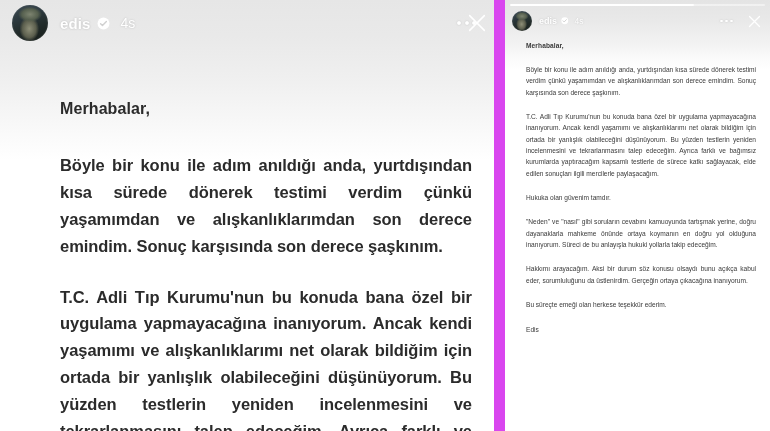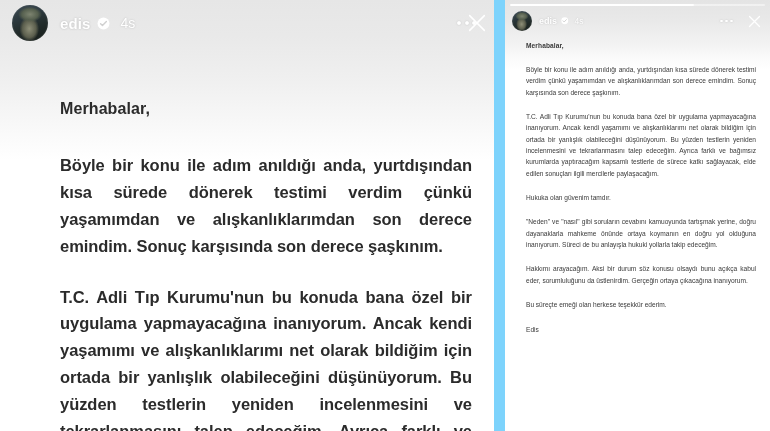--- a/index.html
+++ b/index.html
@@ -9,21 +9,21 @@
     height: 431px;
     overflow: hidden;
     background: #ffffff;
     font-family: "Liberation Sans", sans-serif;
   }
 
   .screen {
     position: relative;
     width: 770px;
     height: 431px;
-    background: #7dd3fc;
+    background: #d946ef;
     display: block;
   }
 
   
   .panel-left {
     position: absolute;
     left: 0;
     top: 0;
     width: 494px;
     height: 431px;

